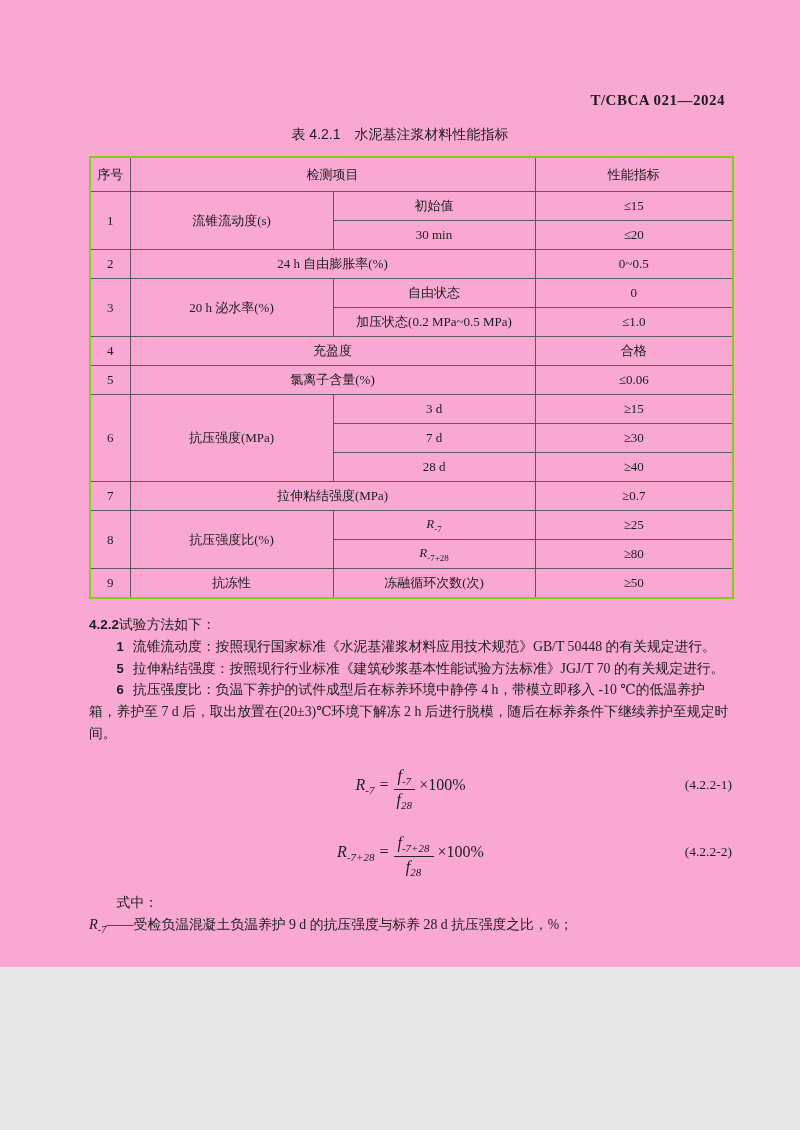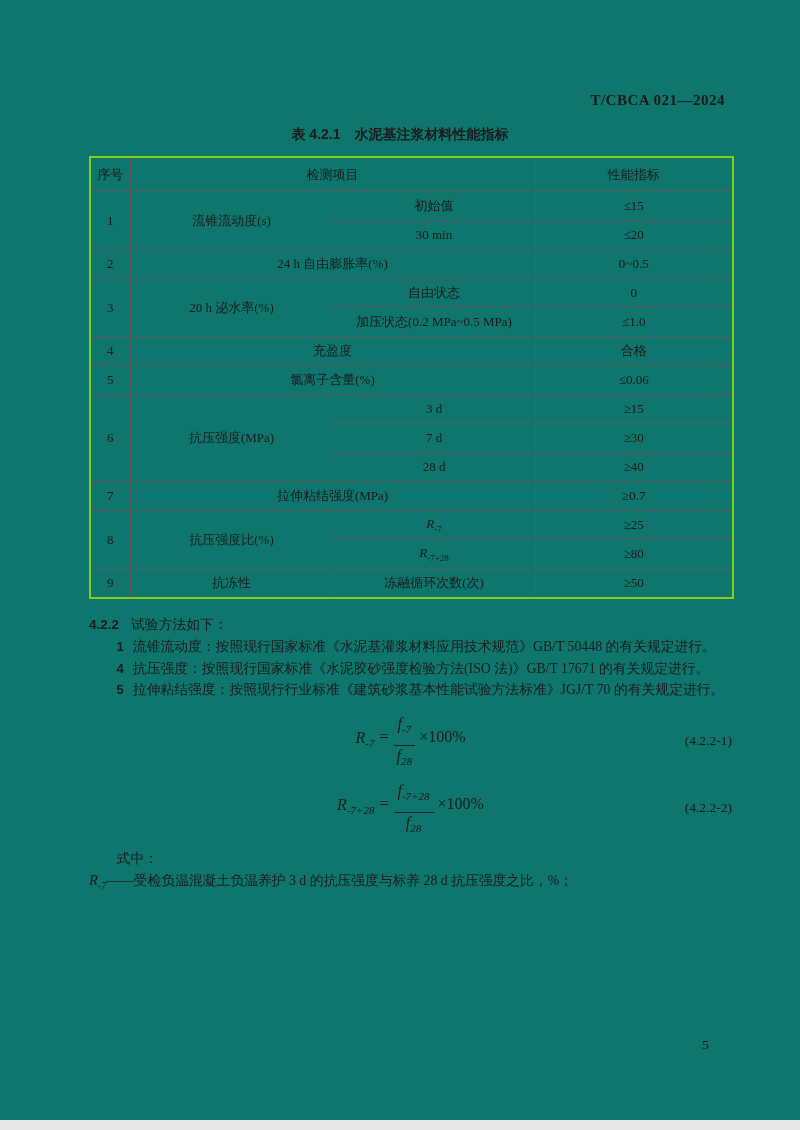--- a/index.html
+++ b/index.html
@@ -1,29 +1,29 @@
 <!DOCTYPE html>
 <html><head>
 <meta charset="utf-8">
 <style>
   html,body { margin:0; padding:0; background:#e8e8e8; }
   .page {
-    position:relative; width:800px; height:1120px; margin:0 auto;
-    background:#0f766e; overflow:hidden;
+    position:relative; width:800px; height:967px; margin:0 auto;
+    background:#f9a8d4; overflow:hidden;
     font-family:"Liberation Serif","DejaVu Serif",serif;
     color:#1c1c1c;
   }
   .std-no {
     position:absolute; top:92px; right:75px;
     font-weight:bold; font-size:15px; letter-spacing:0.5px;
     font-family:"Liberation Serif","DejaVu Serif",serif;
   }
   .tbl-title {
     position:absolute; top:126px; left:0; width:100%;
-    text-align:center; font-weight:bold; font-size:14px;
+    text-align:center; font-weight:normal; font-size:14px;
     font-family:"Liberation Sans","DejaVu Sans",sans-serif;
   }
   .content { position:absolute; left:89px; top:156px; width:643px; }
 
   table.perf {
     width:643px; border-collapse:collapse; table-layout:fixed;
     border:2px solid #84cc16; font-size:13px;
   }
   table.perf td {
     border:1px solid #5a5a5a; height:26px;
@@ -31,30 +31,30 @@
     overflow:hidden; white-space:nowrap;
   }
   table.perf tr.head td { height:31px; }
   table.perf sub { font-size:9px; }
   table.perf i { font-family:"Liberation Serif",serif; }
 
   .bodytext { margin-top:15px; font-size:13.8px; line-height:21.8px; }
   .bodytext p { margin:0; }
   .indent { text-indent:2em; }
   .inum { font-family:"Liberation Sans","DejaVu Sans",sans-serif; font-size:13px; margin-right:9px; }
-  .secnum { font-family:"Liberation Sans","DejaVu Sans",sans-serif; font-weight:bold; font-size:13.5px; margin-right:12px; }
+  .secnum { font-family:"Liberation Sans","DejaVu Sans",sans-serif; font-weight:bold; font-size:13.5px; margin-right:0; }
 
   .eq-row { position:relative; display:flex; align-items:flex-end; justify-content:center; height:54px; margin:13px 0; }
   .eq-no { position:absolute; right:0; top:50%; transform:translateY(-50%); font-size:13.5px; }
   .math { font-size:16px; white-space:nowrap; }
   .math i { font-family:"Liberation Serif","DejaVu Serif",serif; }
   .math sub { font-size:11px; font-style:italic; }
   .eqsign { margin:0 5px; }
   .frac { display:inline-block; vertical-align:middle; text-align:center; line-height:1.15; }
-  .frac .top { display:block; border-bottom:1px solid #222; padding:0 4px 10px 4px;margin-top:6px; }
+  .frac .top { display:block; border-bottom:1px solid #222; padding:0 4px 1px 4px;margin-top:6px; }
   .frac .bot { display:block; padding-top:1px; }
   .mult { margin-left:4px; font-style:normal; }
 
   .where-def i { font-size:14.5px; }
   .where-def sub { font-size:10px; font-style:italic; }
 
   .page-no { position:absolute; left:702px; top:1037px; font-size:13.5px; }
 </style>
 </head>
 <body>
@@ -159,39 +159,39 @@
         <td>冻融循环次数(次)</td>
         <td>≥50</td>
       </tr>
     </tbody>
       </table>
 
     <div class="bodytext">
       <p><span class="secnum">4.2.2</span><span>试验方法如下：</span></p>
 
       <p class="indent"><b class="inum">1</b><span>流锥流动度：按照现行国家标准《水泥基灌浆材料应用技术规范》GB/T 50448 的有关规定进行。</span></p>
-      <p class="indent"><b class="inum">4</b><span>抗压强度：按照现行国家标准《水泥胶砂强度检验方法(ISO 法)》GB/T 17671 的有关规定进行。</span></p>
       <p class="indent"><b class="inum">5</b><span>拉伸粘结强度：按照现行行业标准《建筑砂浆基本性能试验方法标准》JGJ/T 70 的有关规定进行。</span></p>
+      <p class="indent"><b class="inum">6</b><span>抗压强度比：负温下养护的试件成型后在标养环境中静停 4 h，带模立即移入 -10 ℃的低温养护箱，养护至 7 d 后，取出放置在(20±3)℃环境下解冻 2 h 后进行脱模，随后在标养条件下继续养护至规定时间。</span></p>
 
 
       <div class="eq-row">
         <span class="math">
           <i>R</i><sub>-7</sub><span class="eqsign">=</span><span class="frac"><span class="top"><i>f</i><sub>-7</sub></span><span class="bot"><i>f</i><sub>28</sub></span></span><span class="mult">×100%</span>
         </span>
         <span class="eq-no">(4.2.2-1)</span>
       </div>
 
       <div class="eq-row">
         <span class="math">
           <i>R</i><sub>-7+28</sub><span class="eqsign">=</span><span class="frac"><span class="top"><i>f</i><sub>-7+28</sub></span><span class="bot"><i>f</i><sub>28</sub></span></span><span class="mult">×100%</span>
         </span>
         <span class="eq-no">(4.2.2-2)</span>
       </div>
 
       <p class="indent" style="margin-top:12px;">式中：</p>
-      <p class="where-def"><i>R</i><sub>-7</sub><span>——受检负温混凝土负温养护 3 d 的抗压强度与标养 28 d 抗压强度之比，%；</span></p>
+      <p class="where-def"><i>R</i><sub>-7</sub><span>——受检负温混凝土负温养护 9 d 的抗压强度与标养 28 d 抗压强度之比，%；</span></p>
     </div>
 
   </div>
 
   <div class="page-no">5</div>
 
 </div>
 
 </body></html>

